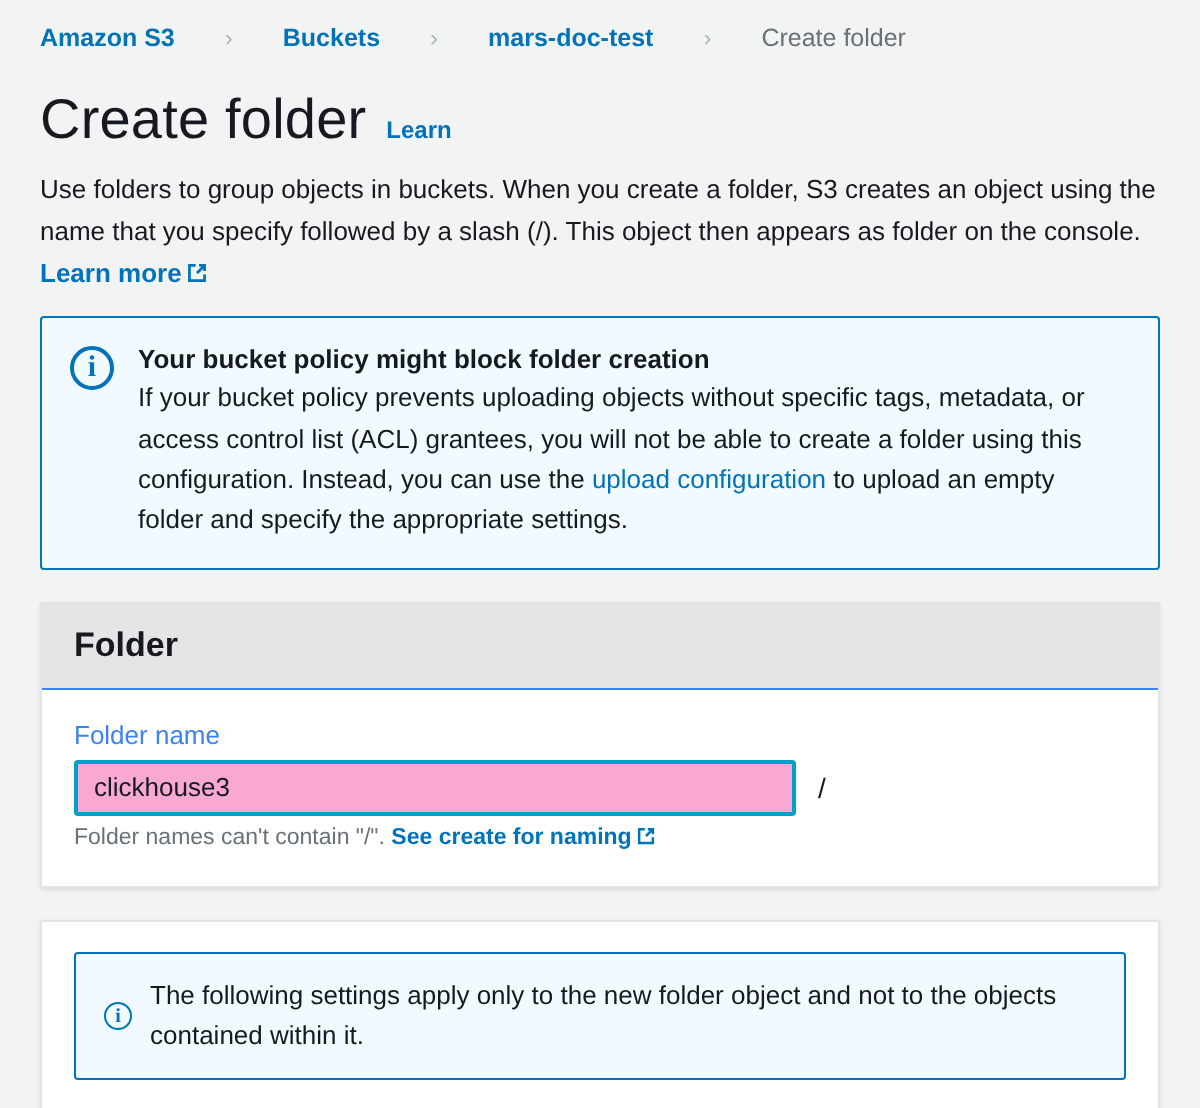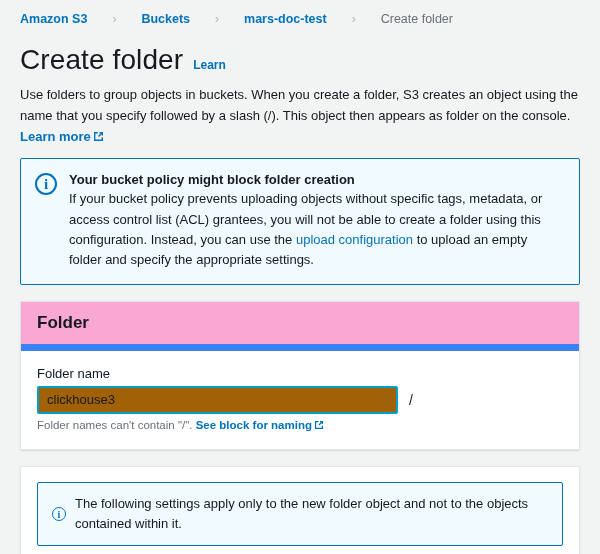--- a/index.html
+++ b/index.html
@@ -56,39 +56,39 @@
 
   
   .card {
     margin-top: 16px;
     background: #ffffff;
     border: 1px solid #e1e5e5;
     box-shadow: 0 1px 2px rgba(0,28,36,0.10);
     border-radius: 1px;
   }
   .card-header {
-    background: #f9a8d4;
-    border-bottom: 7px solid #3b82f6;
+    background: #e5e5e5;
+    border-bottom: 1px solid #3b82f6;
     padding: 11px 16px;
   }
   .card-header h2 { font-size: 17px; font-weight: 700; color: #16191f; }
   .card-body { padding: 15px 16px 17px 16px; }
 
-  .field-label { font-size: 13px; color: #0f172a; margin-bottom: 5px; }
+  .field-label { font-size: 13px; color: #3b82f6; margin-bottom: 5px; }
   .input-row { display: flex; align-items: center; gap: 11px; }
   .text-input {
     width: 361px; height: 28px;
     border: 2px solid #00a1c9;
     border-radius: 2px;
     padding: 2px 8px;
     font-family: "Liberation Sans", "DejaVu Sans", sans-serif;
     font-size: 13px;
     color: #16191f;
     outline: none;
-    background: #a16207;
+    background: #f9a8d4;
   }
   .slash-suffix { font-size: 14px; color: #16191f; }
   .helper { margin-top: 5px; font-size: 11.5px; color: #687078; }
   .helper .inline-link { font-size: 11.5px; }
 
   
   .alert-small { padding: 11px 14px; gap: 9px; align-items: center; margin-bottom: 15px; }
   .info-icon-sm {
     flex: 0 0 auto;
     width: 14px; height: 14px;
@@ -140,21 +140,21 @@
     <div class="card-header">
       <h2>Folder</h2>
     </div>
     <div class="card-body">
       <div class="field-label">Folder name</div>
       <div class="input-row">
         <input class="text-input" type="text" value="clickhouse3" style="">
         <span class="slash-suffix">/</span>
       </div>
       <div class="helper"><span>Folder names can't contain "/".</span>
-        <a class="inline-link"><span>See block for naming</span><span class="ext-icon"><svg width="10" height="10" viewBox="0 0 16 16">
+        <a class="inline-link"><span>See create for naming</span><span class="ext-icon"><svg width="10" height="10" viewBox="0 0 16 16">
                 <path d="M13.5 9v4.5H2.5V2.5H7" stroke="#0073bb" stroke-width="2" fill="none"></path>
                 <path d="M9.5 2.5h4v4" stroke="#0073bb" stroke-width="2" fill="none"></path>
                 <path d="M13.5 2.5L8 8" stroke="#0073bb" stroke-width="2" fill="none"></path>
               </svg></span></a>
       </div>
     </div>
   </section>
 
   <section class="card">
     <div class="card-body">

